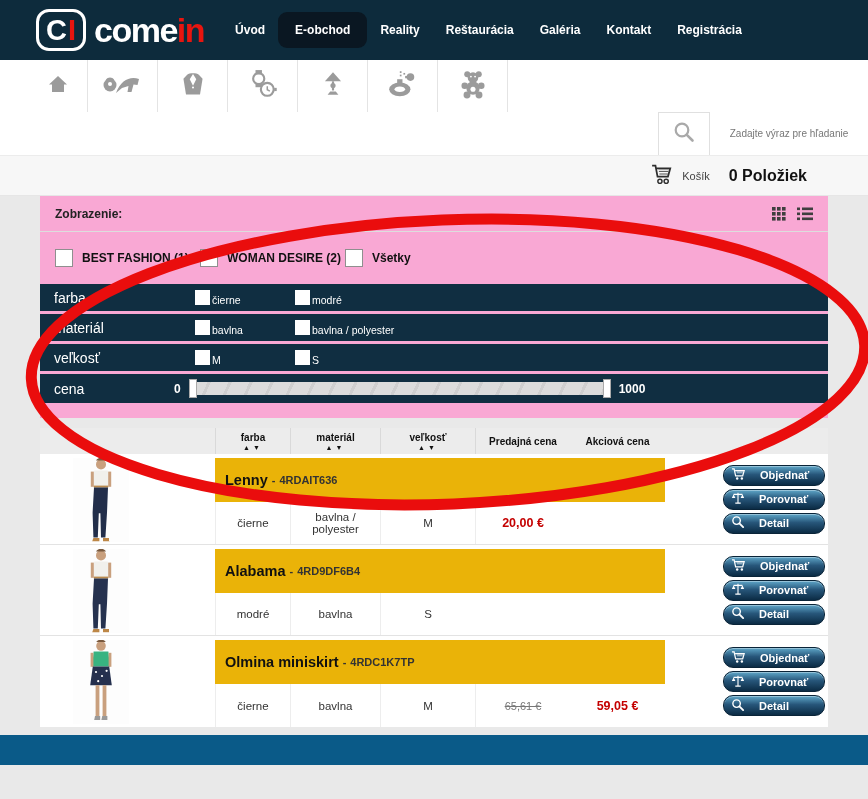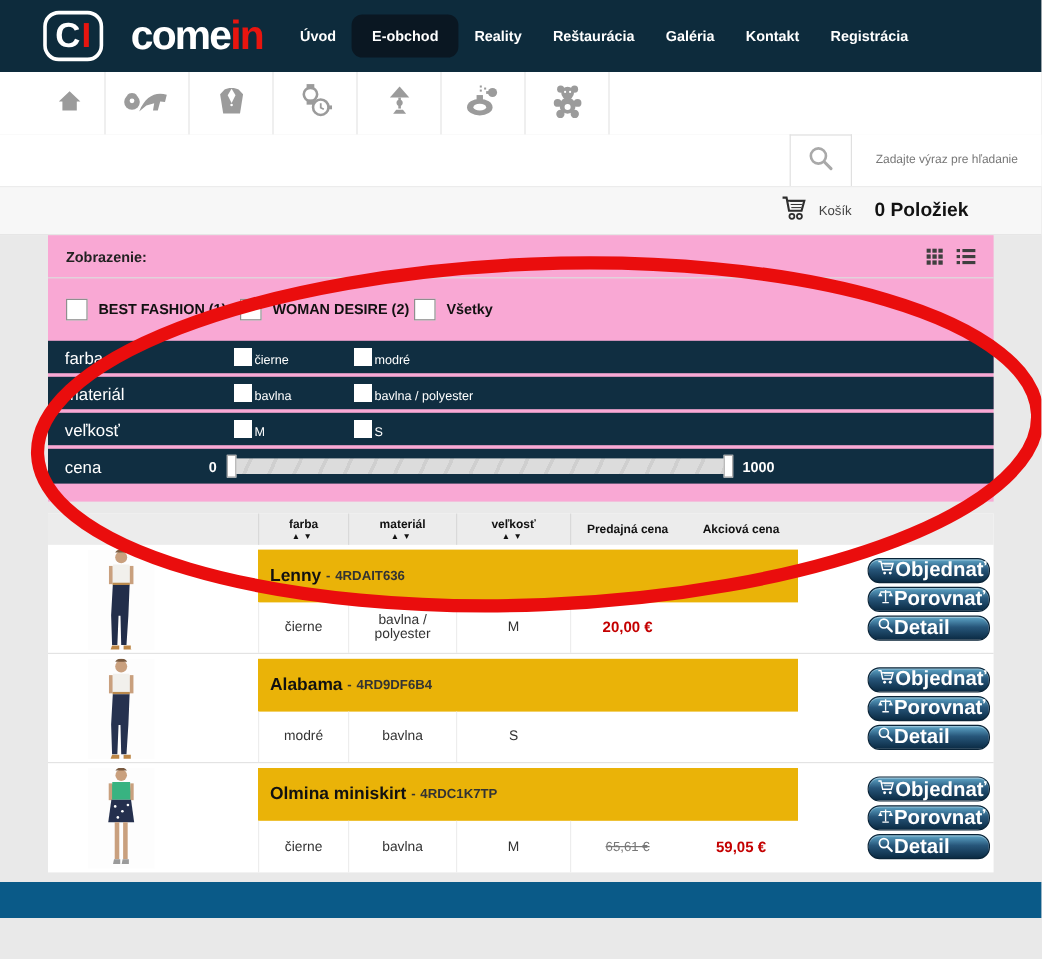--- a/index.html
+++ b/index.html
@@ -5,21 +5,21 @@
   *{box-sizing:border-box}
   html,body{margin:0;padding:0}
   body{width:868px;height:799px;overflow:hidden;background:#e9e9e9;font-family:"Liberation Sans",sans-serif}
   .page{position:relative;width:868px;height:799px}
 
   
   .top{height:60px;background:#0d2b3c;display:flex;align-items:center;padding-left:36px}
   .logo{display:flex;align-items:center;cursor:pointer}
   .badge{width:50px;height:42px;border:3px solid #fff;border-radius:13px;display:flex;align-items:center;justify-content:center;font-weight:bold;font-size:29px;line-height:1}
   .badge .c{color:#fff}.badge .i{color:#e8150f;margin-left:1px}
-  .logo-text{font-size:34px;font-weight:bold;letter-spacing:-1.5px;margin-left:23px}
+  .logo-text{font-size:34px;font-weight:bold;letter-spacing:-1.5px;margin-left:8px}
   .logo-main{color:#fff}.logo-accent{color:#e8150f}
   .mainnav{display:flex;align-items:center;margin-left:18px}
   .nav-item{color:#fff;font-size:12px;font-weight:bold;padding:9px 13px;border-radius:9px;white-space:nowrap;cursor:pointer}
   .nav-item.active{background:#0a1722;padding:11px 17px}
 
   
   .icons-row{height:52px;background:#fff;display:flex;padding-left:28px}
   .cat{width:70px;display:flex;align-items:center;justify-content:center;border-right:1px solid #e4e4e4;cursor:pointer}
   .cat:first-child{width:60px}
   .search-row{height:44px;background:#fff;display:flex;justify-content:flex-end;border-bottom:1px solid #ececec}
@@ -74,21 +74,21 @@
   .p-name{font-size:14.5px;font-weight:bold;color:#111;cursor:pointer}
   .p-sep{font-size:11px;font-weight:bold;color:#333;margin:0 4px}
   .p-code{font-size:11px;font-weight:bold;color:#333}
   .p-vals{flex:1;display:flex;align-items:center}
   .v{text-align:center;font-size:11.5px;color:#333;height:100%;display:flex;align-items:center;justify-content:center}
   .v1{width:75px;border-left:1px solid #ededed}.v2{width:90px;border-left:1px solid #ededed}
   .v3{width:95px;border-left:1px solid #ededed}.v4{width:95px;border-left:1px solid #ededed}.v5{width:95px}
   .price{color:#c40000;font-weight:bold;font-size:12.5px}
   .price-old{color:#777;text-decoration:line-through;font-size:11px}
   .p-actions{flex:1;display:flex;flex-direction:column;align-items:flex-end;justify-content:center;padding-right:3px;gap:3px}
-  .abtn{width:102px;height:21px;border-radius:10px;border:1px solid #0a2438;background:linear-gradient(#5fa7c9,#27567a 45%,#0b2b44);color:#fff;font-weight:bold;font-size:17px;display:flex;align-items:center;padding-left:7px;gap:0;cursor:pointer;box-shadow:inset 0 1px 0 rgba(255,255,255,.35)}
+  .abtn{width:102px;height:21px;border-radius:10px;border:1px solid #0a2438;background:linear-gradient(#5fa7c9,#27567a 45%,#0b2b44);color:#fff;font-weight:bold;font-size:11px;display:flex;align-items:center;padding-left:7px;gap:14px;cursor:pointer;box-shadow:inset 0 1px 0 rgba(255,255,255,.35)}
   .abtn svg{flex:0 0 auto}
 
   .footer{height:30px;background:#0a5a88;margin-top:8px}
 
   .annot{position:absolute;top:0;left:0;pointer-events:none;z-index:50}
 </style>
 </head>
 <body>
 
 <div class="page">

